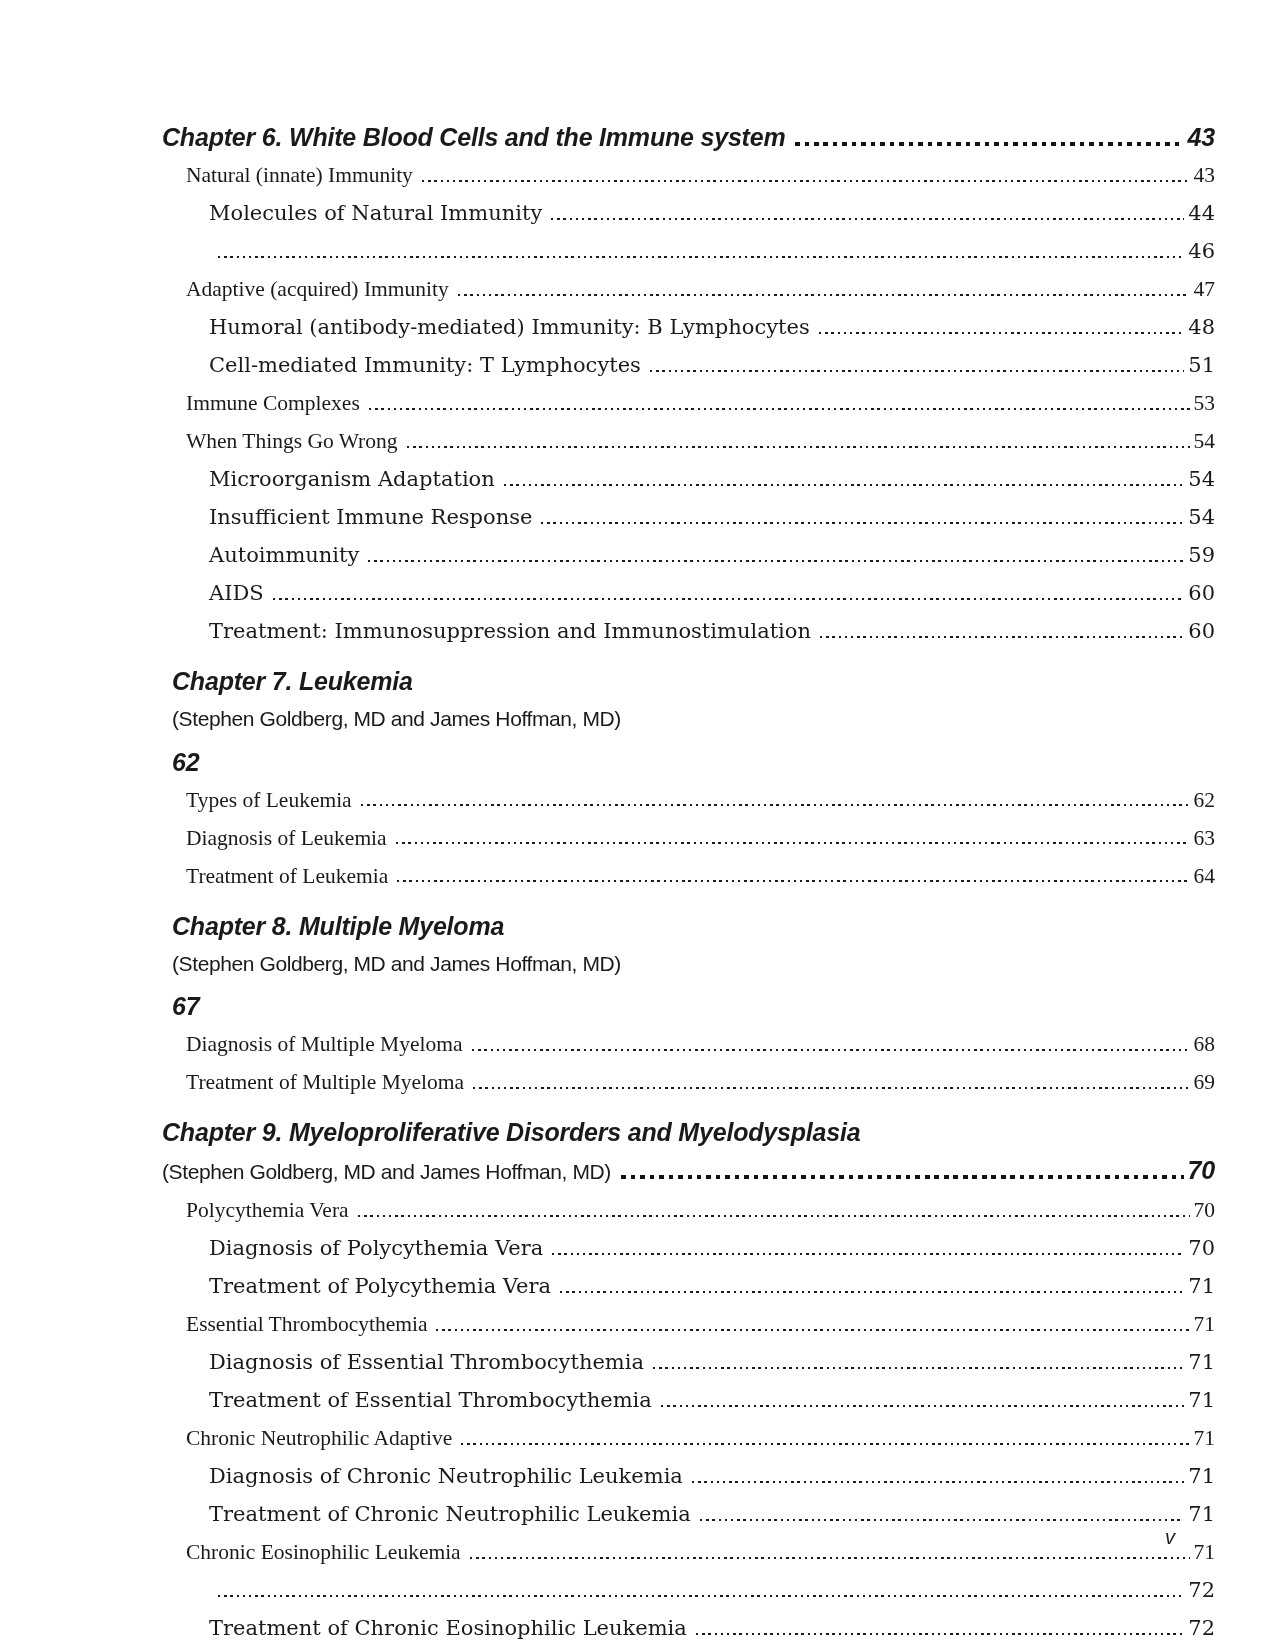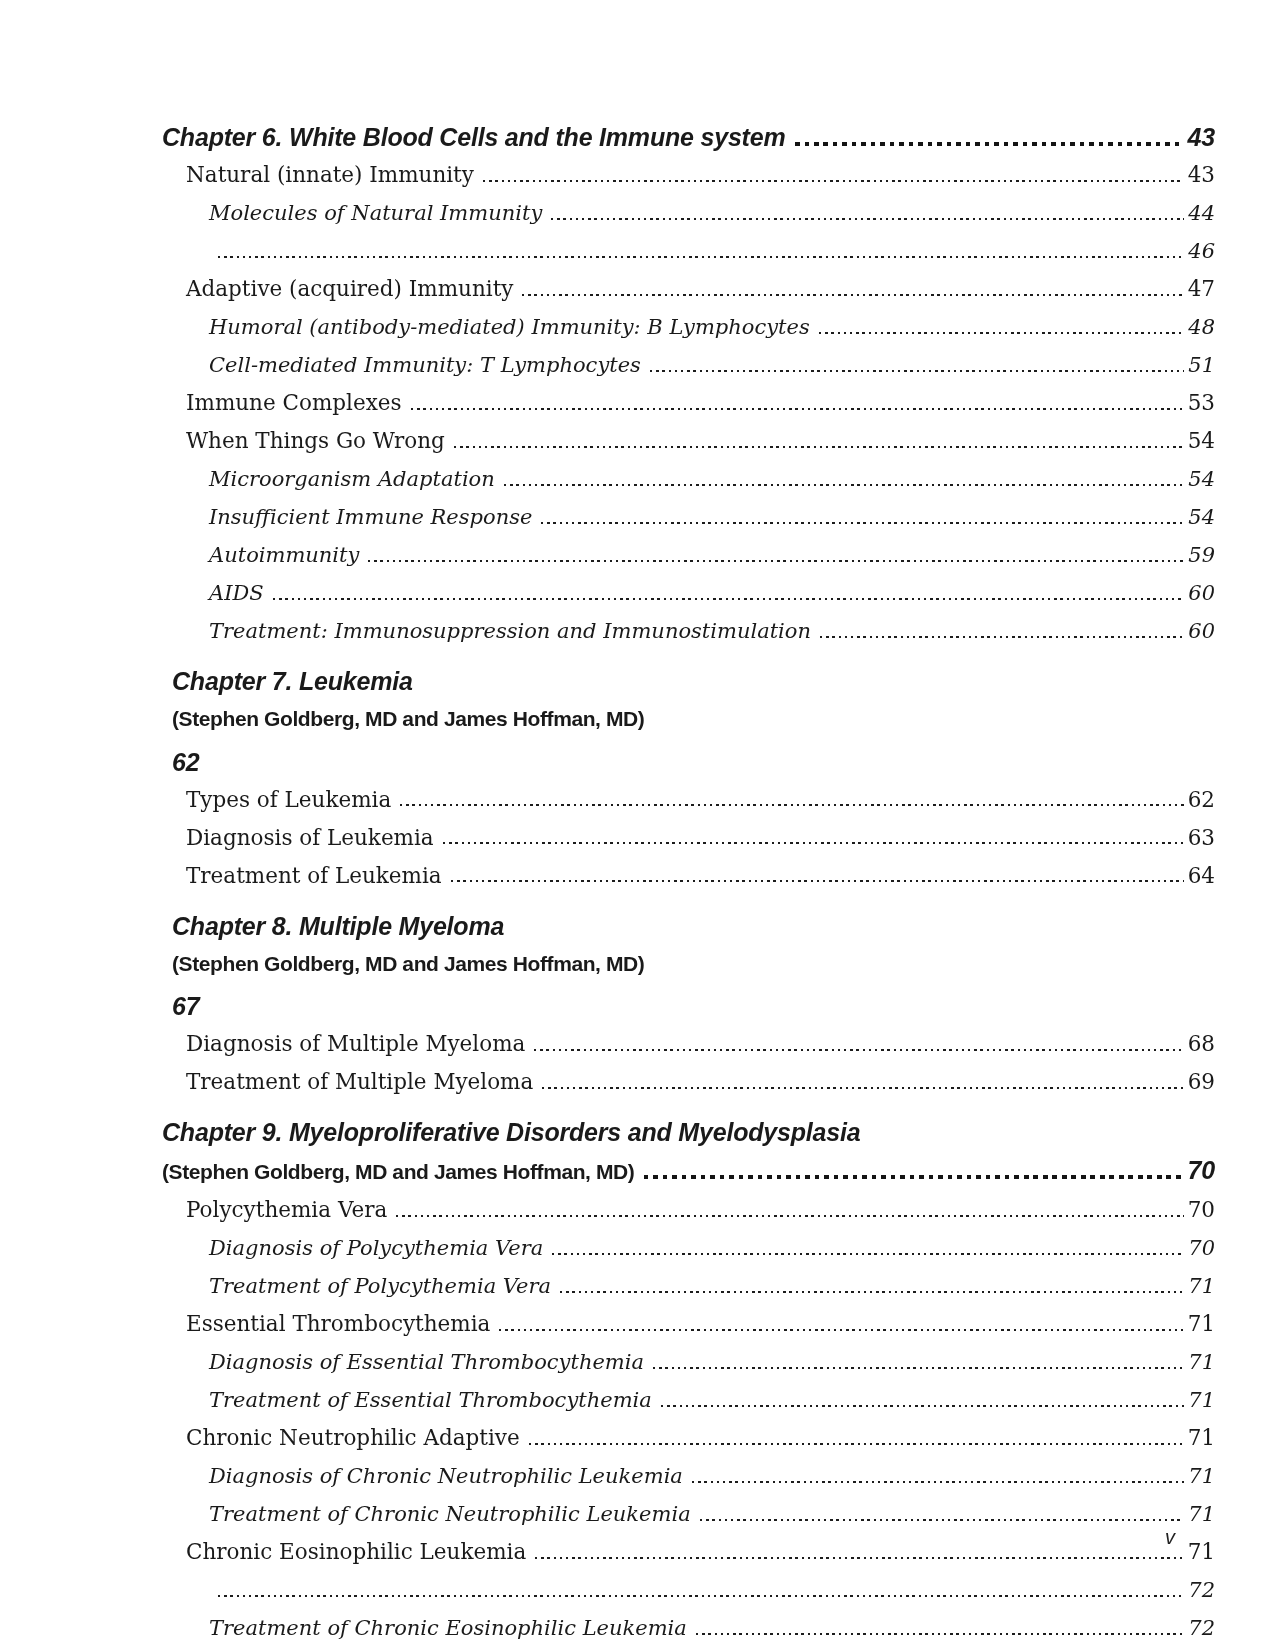--- a/index.html
+++ b/index.html
@@ -26,39 +26,39 @@
     font-family: "Liberation Sans", sans-serif;
     font-weight: bold;
     font-style: italic;
     font-size: 25px;
     letter-spacing: -0.2px;
     white-space: nowrap;
   }
   .hrow.gap { margin-top: 12px; flex-direction: column; }
   .htitle { white-space: nowrap; }
   .hauthors {
-    font-weight: bold;
+    font-weight: normal;
     font-style: normal;
     font-size: 21px;
     letter-spacing: -0.4px;
     margin-left: 9px;
     white-space: nowrap;
   }
   .hpage { margin-left: 1px; }
   
   .entry {
     display: flex;
     align-items: baseline;
     line-height: 38px;
     font-family: "DejaVu Serif", serif;
     font-size: 21.5px;
     white-space: nowrap;
   }
-  .entry.lvl1 { padding-left: 24px; }
-  .entry.lvl2 { padding-left: 47px; font-style: italic; font-size: 21px; }
+  .entry.lvl1 { padding-left: 24px; font-family: Liberation Serif, serif; }
+  .entry.lvl2 { padding-left: 47px; font-size: 21px; }
   .etitle { white-space: nowrap; }
   
   .lead {
     flex: 1 1 auto;
     height: 3px;
     margin: 0 4px 0 9px;
     background-image: repeating-linear-gradient(to right,
       #1c1c1c 0, #1c1c1c 2.4px, transparent 2.4px, transparent 6.2px);
     background-repeat: repeat-x;
     background-position: left bottom;

